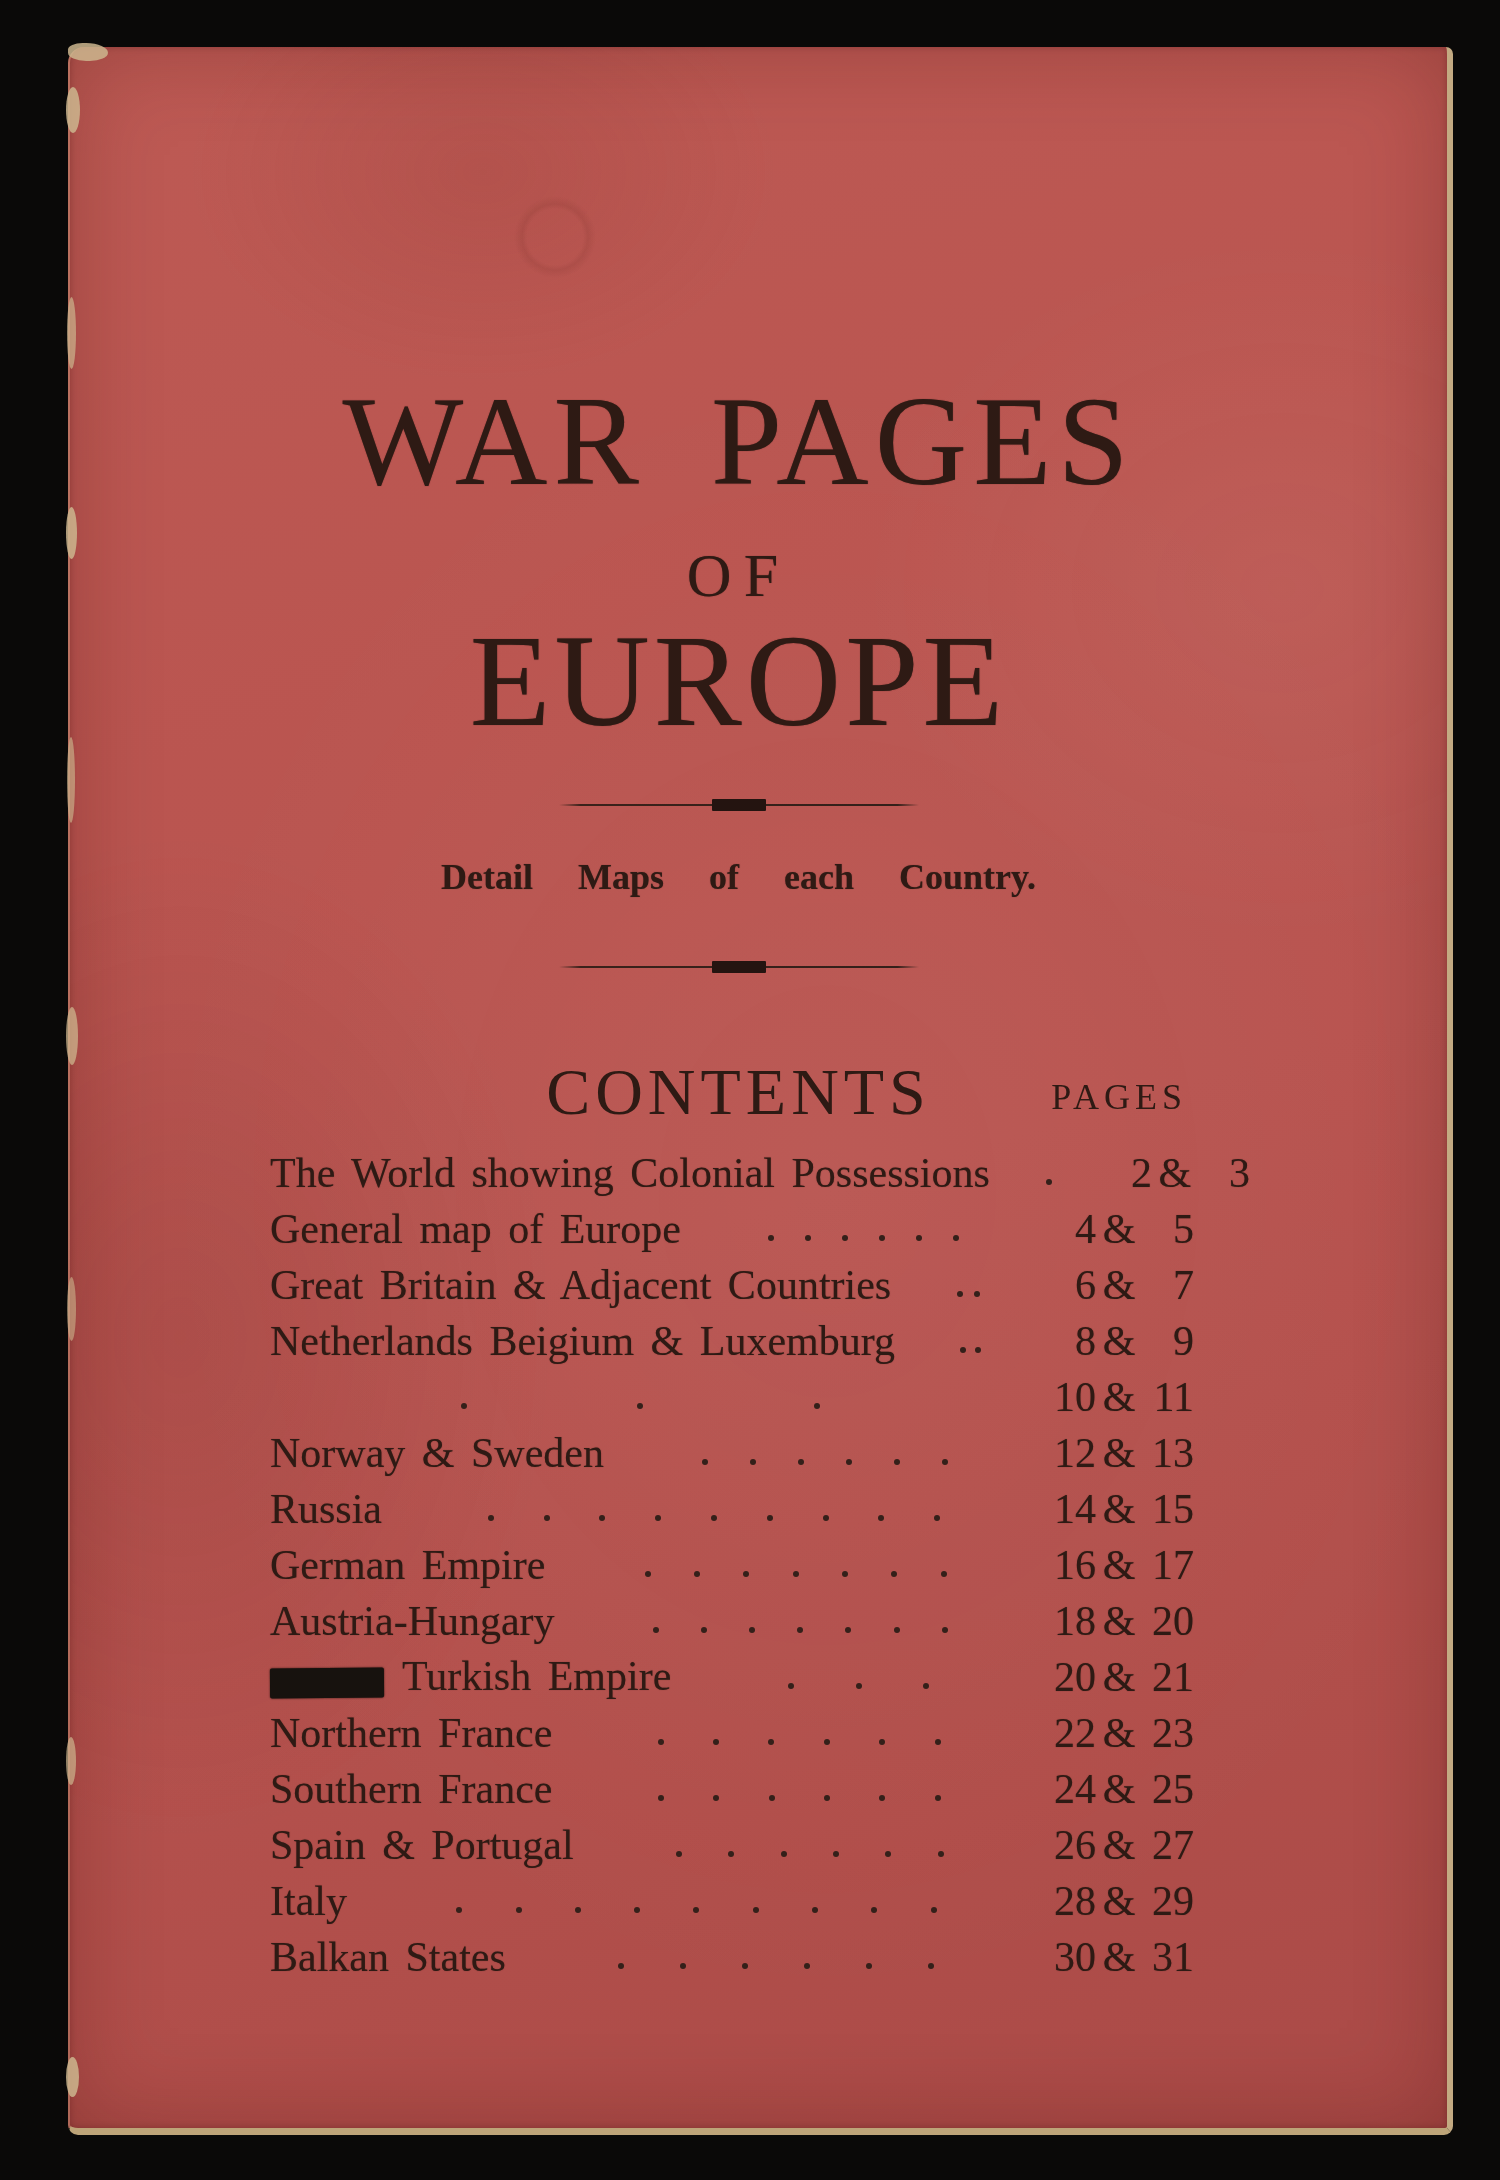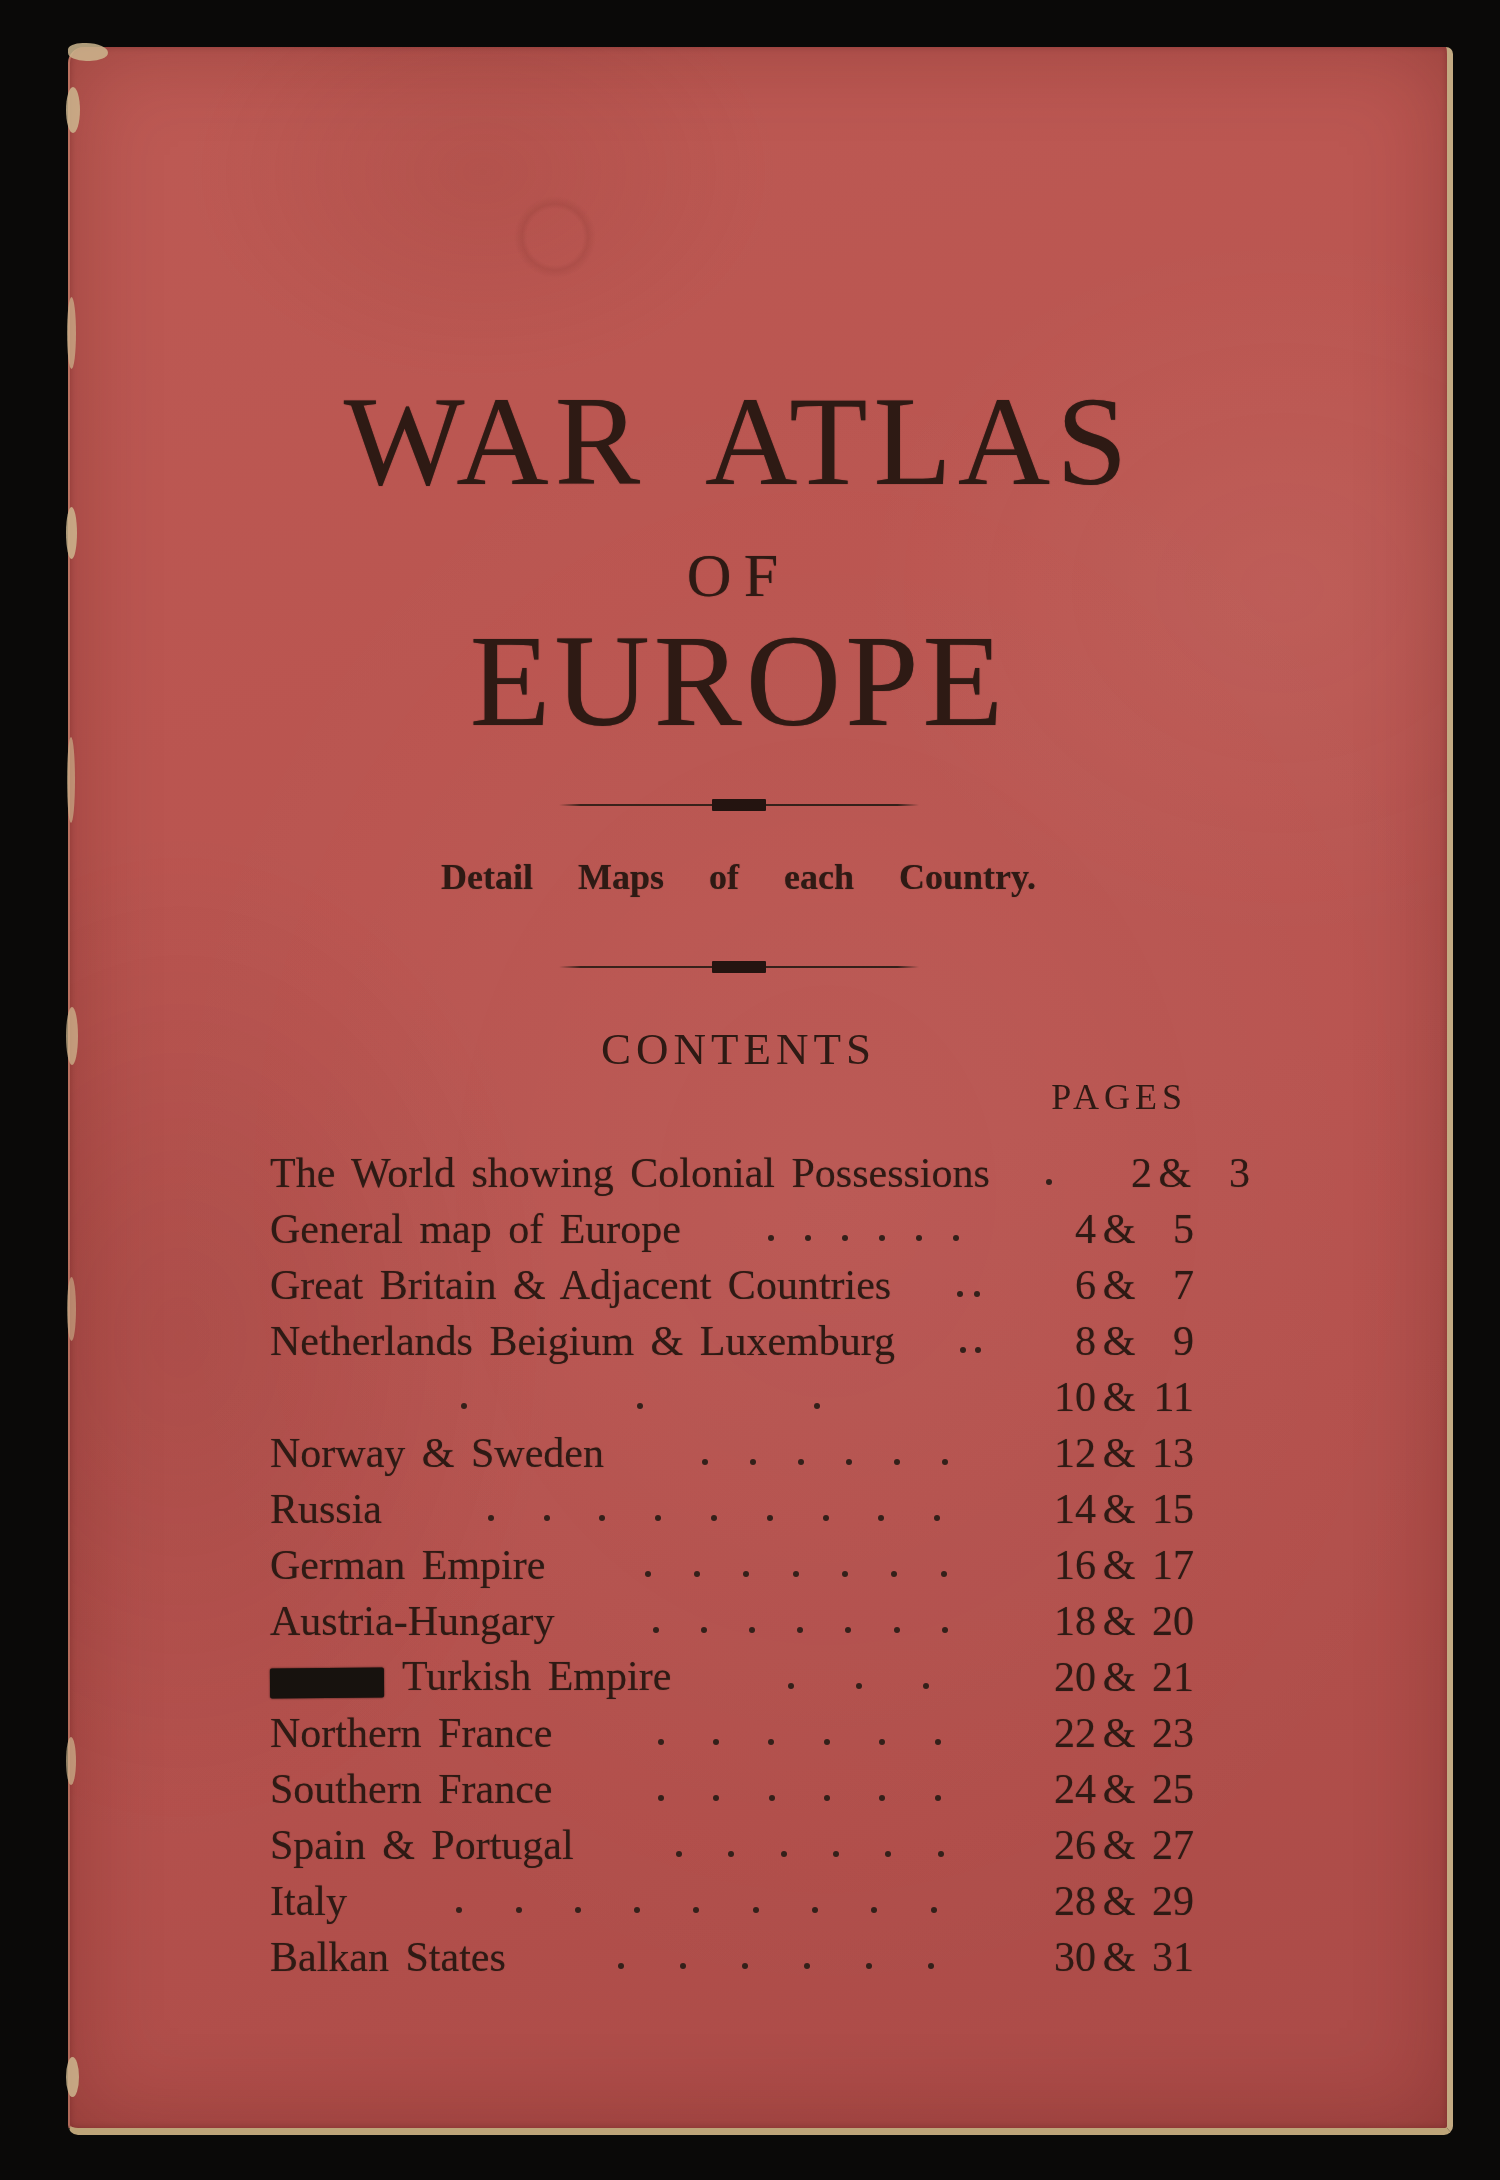--- a/index.html
+++ b/index.html
@@ -49,21 +49,21 @@
     transform:translateX(-50%);
     background:linear-gradient(to right, rgba(46,26,20,0) 0, #3a221b 6%, #33201a 94%, rgba(46,26,20,0) 100%);
   }
   .divider .dash{
     position:absolute;left:50%;top:-5px;width:54px;height:12px;
     transform:translateX(-50%);background:#241410;border-radius:1px;
   }
   .divider.d1{top:757px;}
   .divider.d2{top:919px;}
   .subtitle{top:812px;font-size:36px;font-weight:bold;line-height:1;word-spacing:36px;text-shadow:0 0 1px rgba(46,26,20,.55);}
-  .contents-heading{top:980px;font-size:45px;line-height:1;letter-spacing:5px;}
+  .contents-heading{top:1012px;font-size:66px;line-height:1;letter-spacing:5px;}
   .pages-label{
     top:1032px;left:auto !important;right:240px;width:auto !important;
     font-size:36px;line-height:1;letter-spacing:5px;text-align:right;
   }
   
   .toc{top:1092px;left:220px !important;width:924px !important;text-align:left;}
   .toc-row{display:flex;align-items:flex-end;height:56px;font-size:42px;gap:36px;}
   .toc-title{white-space:nowrap;line-height:1.05;word-spacing:6px;text-shadow:0 0 1px rgba(46,26,20,.5);}
   .leader{flex:1;display:flex;justify-content:space-evenly;align-items:flex-end;padding:0 14px 10px 20px;min-width:0;}
   .leader i{width:6px;height:6px;background:#34201a;border-radius:50%;flex:0 0 auto;}
@@ -87,21 +87,21 @@
     <span class="chip c1"></span>
     <span class="chip c2"></span>
     <span class="chip c3"></span>
     <span class="chip c4"></span>
     <span class="chip c5"></span>
     <span class="chip c6"></span>
     <span class="chip c7"></span>
     <span class="chip c8"></span>
 
     <div class="print">
-      <div class="t-main">WAR ATLAS</div>
+      <div class="t-main">WAR PAGES</div>
       <div class="t-of">OF</div>
       <div class="t-europe">EUROPE</div>
 
       <div class="divider d1">
         <span class="dash"></span>
       </div>
 
       <div class="subtitle">Detail Maps of each Country.</div>
 
       <div class="divider d2">

